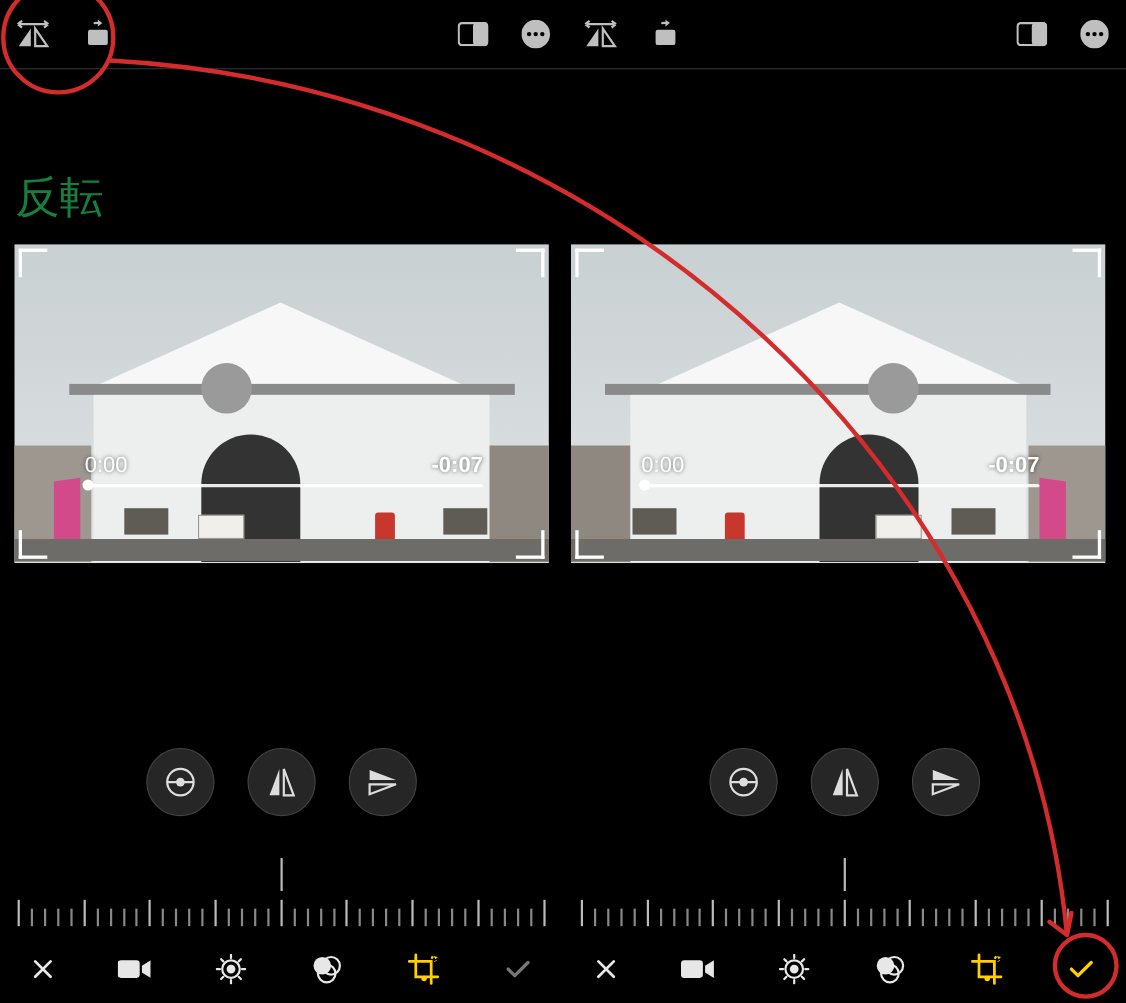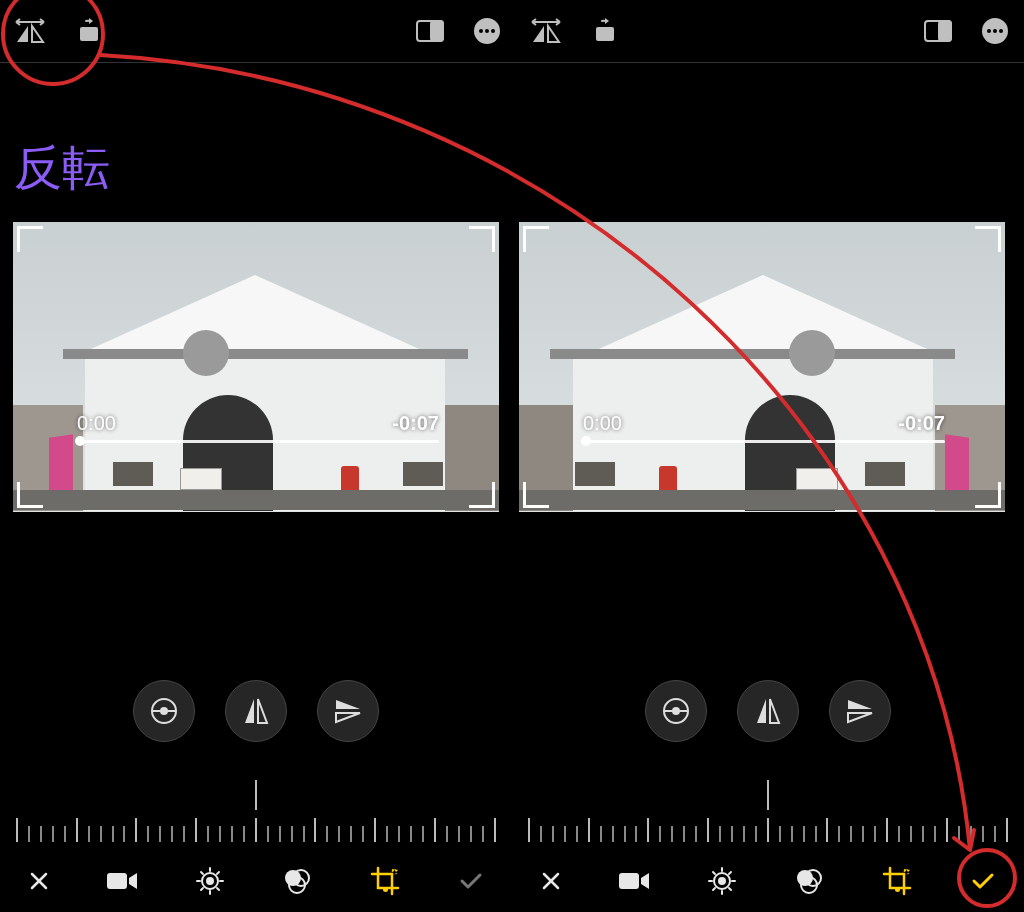--- a/index.html
+++ b/index.html
@@ -3,21 +3,21 @@
 <meta charset="utf-8">
 <style>
   html,body{margin:0;padding:0;background:#000;width:1024px;height:912px;overflow:hidden;font-family:-apple-system,Helvetica,Arial,sans-serif;color:#fff;}
   .topbar{position:absolute;top:0;left:0;right:0;height:62px;border-bottom:1px solid #333;display:flex;align-items:center;}
   .topbar .group{display:flex;align-items:center;gap:30px;position:absolute;}
   .grpA{left:14px;}
   .grpB{left:416px;}
   .grpC{left:924px;}
   .tb-btn{display:flex;align-items:center;justify-content:center;color:#bfbfbf;}
   svg{display:block;}
-  .label-title{position:absolute;left:14px;top:136px;font-size:48px;color:#8b5cf6;font-weight:400;}
+  .label-title{position:absolute;left:14px;top:152px;font-size:40px;color:#15803d;font-weight:400;}
 
   .panels{position:absolute;top:222px;left:13px;right:13px;display:flex;gap:20px;}
   .preview{position:relative;width:486px;height:290px;overflow:hidden;}
   .sky{position:absolute;inset:0;background:linear-gradient(#c9d0d2,#dfe3e4);}
   .bld{position:absolute;bottom:2px;height:235px;width:100%;}
   .preview.mir .bld{transform:scaleX(-1);}
   
   .roof{position:absolute;left:60px;top:0;width:0;height:0;border-left:182px solid transparent;border-right:182px solid transparent;border-bottom:82px solid #f6f7f6;}
   .roof-edge{position:absolute;left:50px;top:74px;width:405px;height:10px;background:#8a8a8a;}
   .body{position:absolute;left:72px;top:84px;width:360px;height:152px;background:#edefee;}

